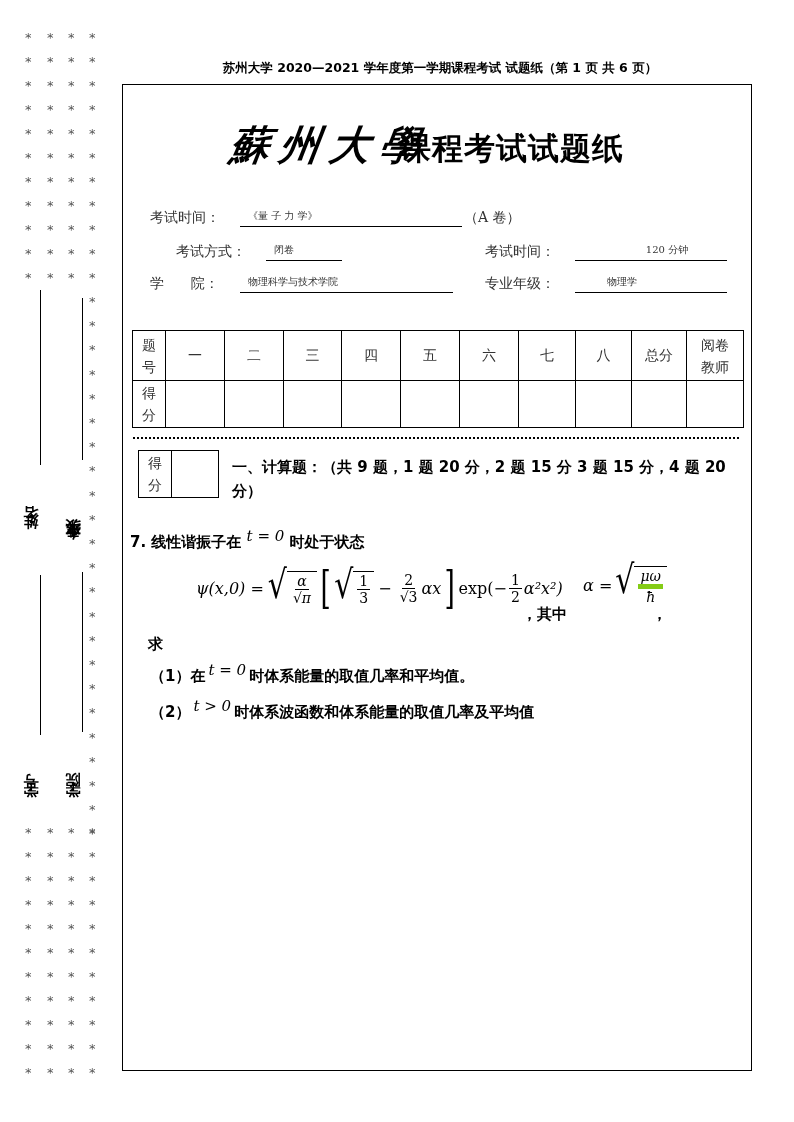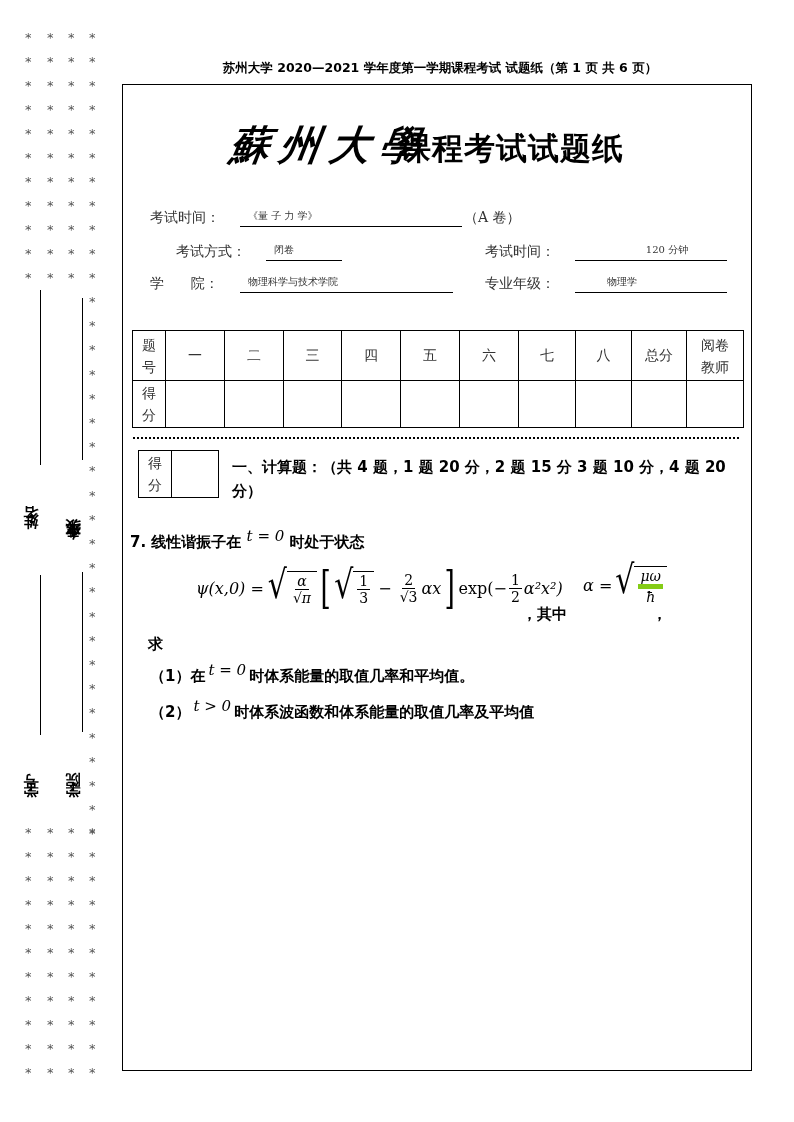--- a/index.html
+++ b/index.html
@@ -229,21 +229,21 @@
 <table class="mini">
   <tbody>
       <tr>
     <td style="width:32px; height:46px; text-align:center; line-height:22px;">
       <span>得</span><br><span>分</span>
     </td>
     <td style="width:46px;"></td>
   </tr>
 </tbody>
   </table>
-<div class="section-title">一、计算题：（共 4 题，1 题 20 分，2 题 15 分 3 题 10 分，4 题 20 分）</div>
+<div class="section-title">一、计算题：（共 9 题，1 题 20 分，2 题 15 分 3 题 15 分，4 题 20 分）</div>
 
 <div class="q" style="left:130px; top:533px;">
   <span>7.  线性谐振子在</span>
   <span class="math" style="position:relative; top:-6px;">t = 0</span>
   <span>时处于状态</span>
 </div>
 
 <div class="eq">
   <span style="font-style:italic;">ψ(x,0) =</span>
   <span class="sqrt" style="margin-left:4px;">

